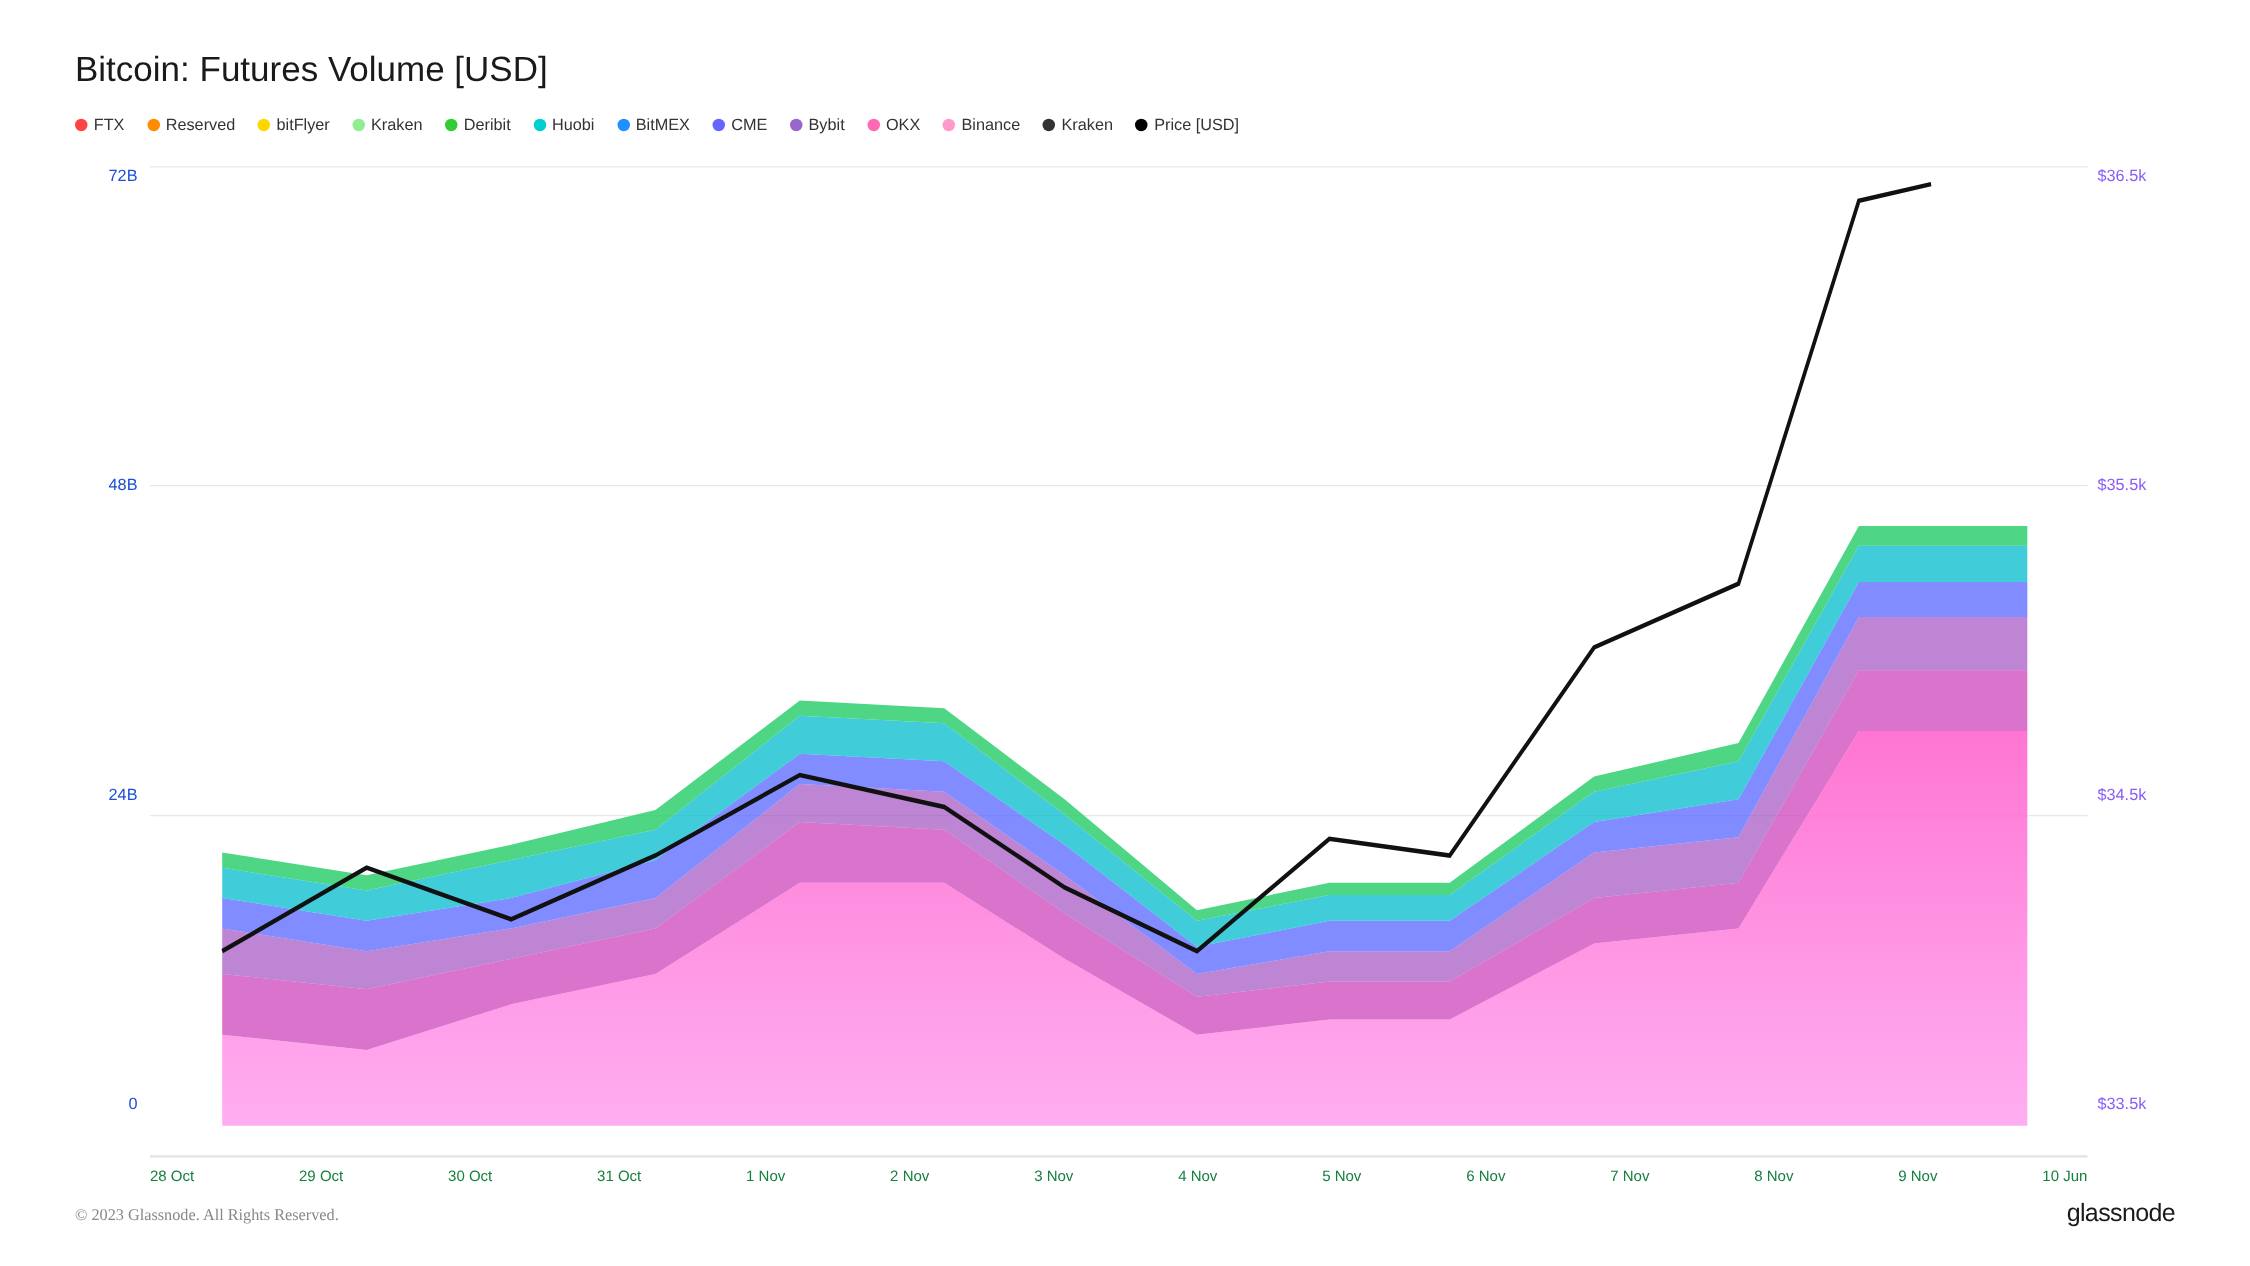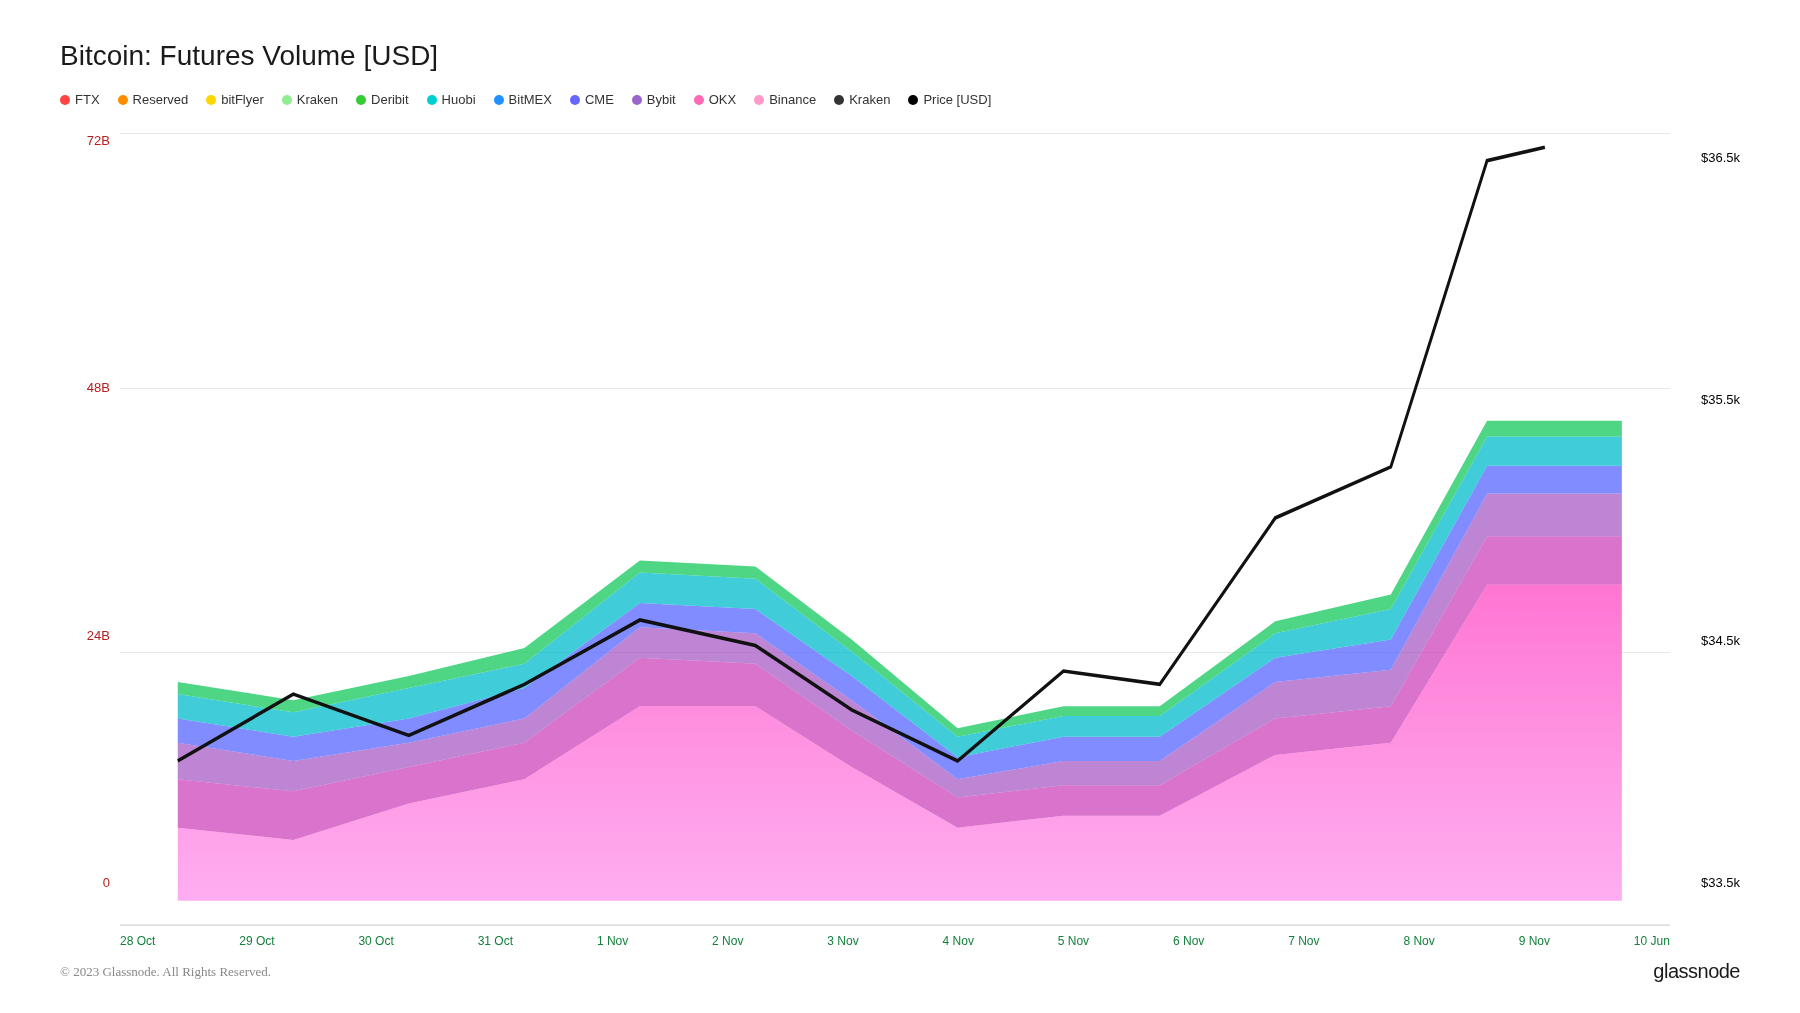--- a/index.html
+++ b/index.html
@@ -53,43 +53,42 @@
     .y-axis-left {
       width: 60px;
       display: flex;
       flex-direction: column;
       justify-content: space-between;
       padding-bottom: 36px;
       padding-top: 10px;
     }
     .y-axis-label {
       font-size: 13px;
-      color: #b91c1c;
+      color: #1d4ed8;
       text-align: right;
       padding-right: 10px;
     }
     .chart-area {
       flex: 1;
       position: relative;
       border-bottom: 1px solid #ddd;
     }
     .y-axis-right {
       width: 70px;
       display: flex;
       flex-direction: column;
       justify-content: space-between;
       padding-bottom: 36px;
       padding-top: 10px;
     }
     .y-axis-right-label {
       font-size: 13px;
-      color: #000000;
-      text-align: right;
+      color: #8b5cf6;
+      text-align: left;
       padding-left: 8px;
-      margin-top: 17px;
     }
     .x-axis {
       display: flex;
       justify-content: space-between;
       margin-top: 8px;
       margin-left: 60px;
       margin-right: 70px;
     }
     .x-axis-label {
       font-size: 12px;

